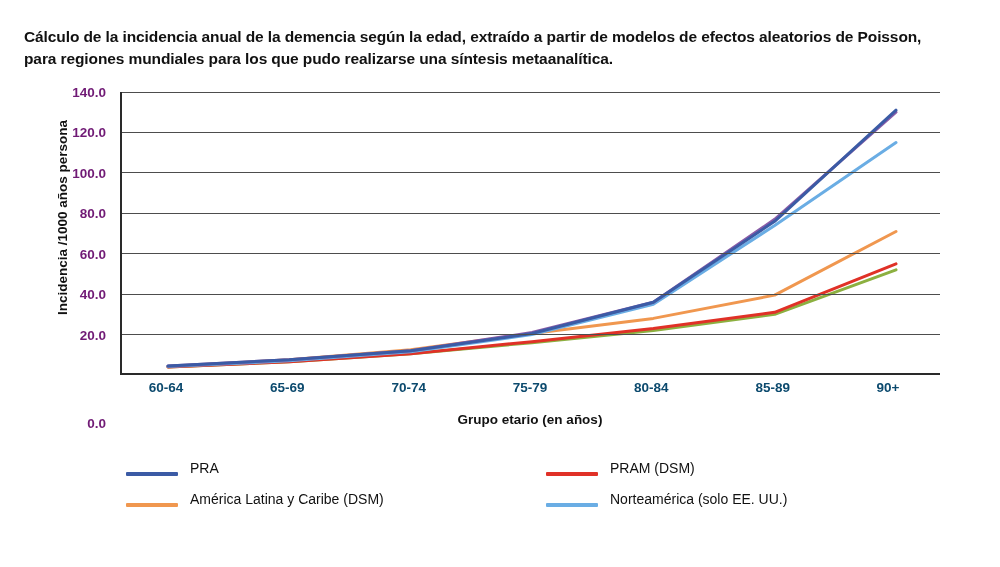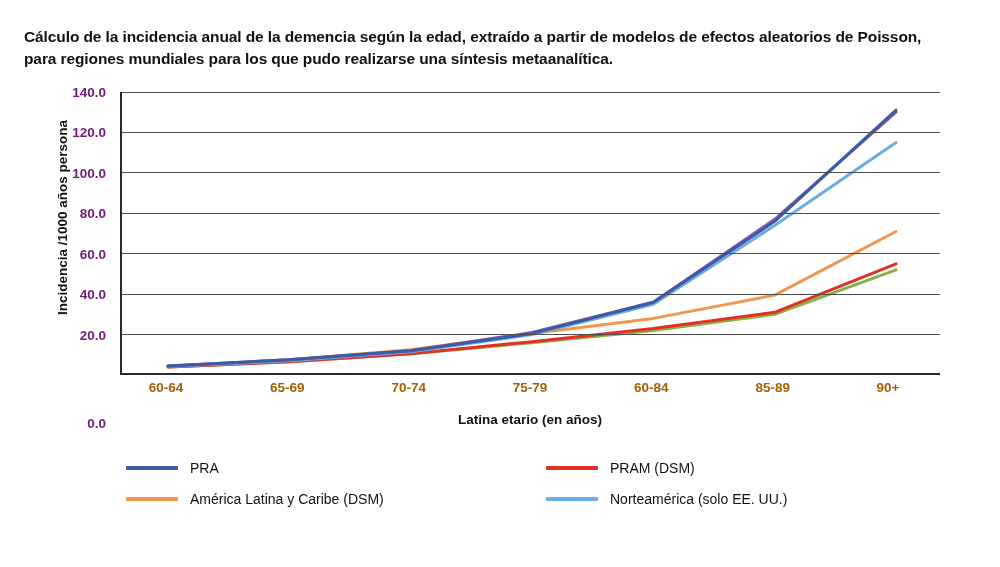--- a/index.html
+++ b/index.html
@@ -102,21 +102,21 @@
     left: 120px;
     top: 288px;
     width: 820px;
     height: 24px;
   }
   .x-tick {
     position: absolute;
     top: 0;
     font-size: 13.5px;
     font-weight: bold;
-    color: #a16207;
+    color: #0c4a6e;
     transform: translateX(-50%);
     white-space: nowrap;
   }
   #x-axis-title {
     position: absolute;
     left: 120px;
     top: 320px;
     width: 820px;
     text-align: center;
     font-size: 13.5px;
@@ -129,21 +129,21 @@
     left: 126px;
     top: 452px;
     width: 790px;
     display: grid;
     grid-template-columns: 420px 370px;
     grid-auto-rows: 31px;
     align-items: center;
   }
   .legend-item {
     display: flex;
-    align-items: center;
+    align-items: flex-end;
     gap: 12px;
   }
   .legend-swatch {
     width: 52px;
     height: 4px;
     border-radius: 1px;
     flex: none;
   }
   .legend-label {
     font-size: 14px;
@@ -190,25 +190,25 @@
         <div class="gridline" style="top: 80.3571px;"></div>
         <div class="gridline" style="top: 39.9286px;"></div>
         <div class="gridline" style="top: -0.5px;"></div>
       </div>
 
     <div id="x-ticks">
         <div class="x-tick" style="left: 46px;">60-64</div>
         <div class="x-tick" style="left: 167.333px;">65-69</div>
         <div class="x-tick" style="left: 288.667px;">70-74</div>
         <div class="x-tick" style="left: 410px;">75-79</div>
-        <div class="x-tick" style="left: 531.333px;">60-84</div>
+        <div class="x-tick" style="left: 531.333px;">80-84</div>
         <div class="x-tick" style="left: 652.667px;">85-89</div>
         <div class="x-tick" style="left: 768px;">90+</div>
       </div>
-    <div id="x-axis-title">Latina etario (en años)</div>
+    <div id="x-axis-title">Grupo etario (en años)</div>
   </div>
 
   <div id="legend">
       <div class="legend-item">
         <span class="legend-swatch" style="background: rgb(59, 91, 165);"></span>
         <span class="legend-label">PRA</span>
       </div>
       <div class="legend-item">
         <span class="legend-swatch" style="background: rgb(224, 49, 39);"></span>
         <span class="legend-label">PRAM (DSM)</span>

